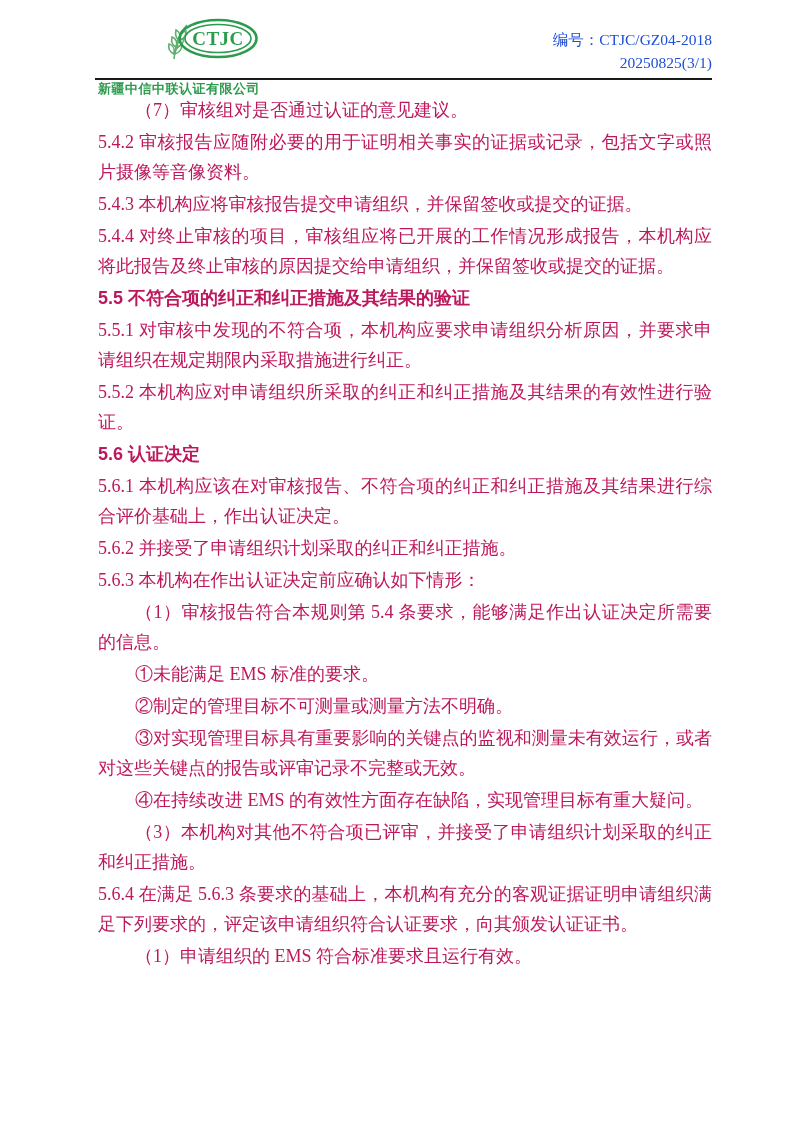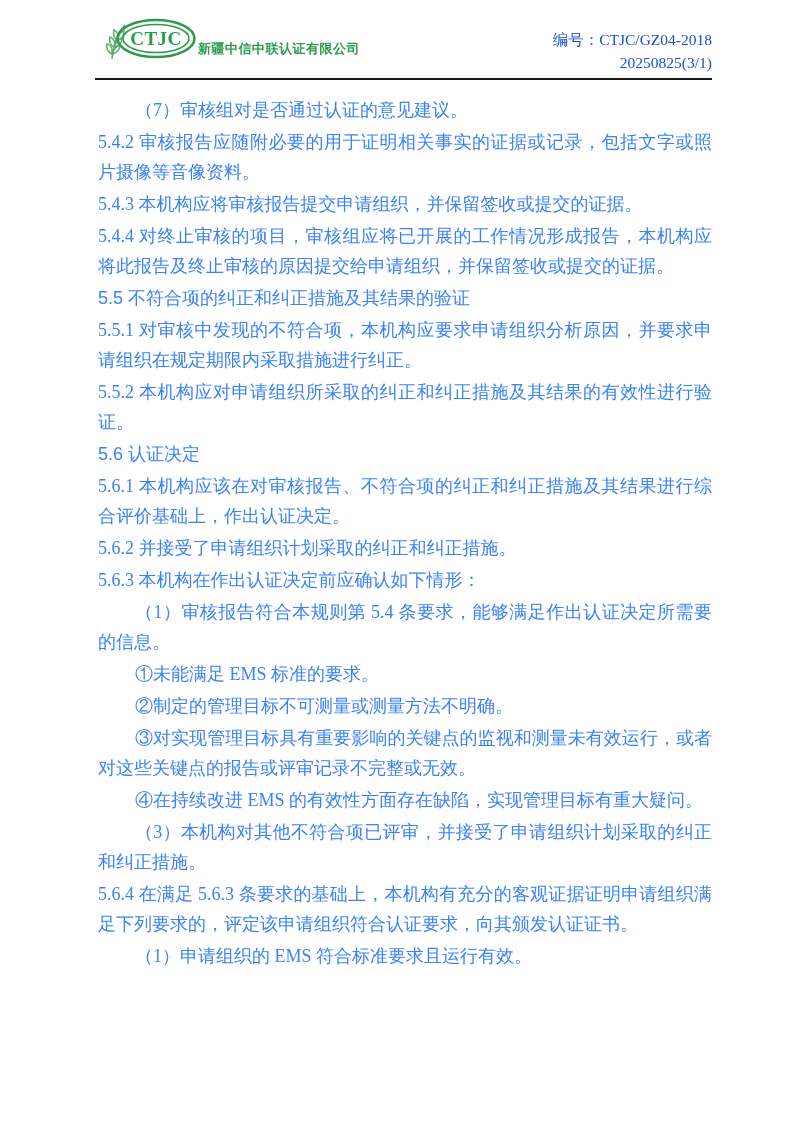--- a/index.html
+++ b/index.html
@@ -20,21 +20,21 @@
   
   .header {
     position: absolute;
     top: 18px;
     left: 98px;
     right: 88px;
     display: flex;
     justify-content: space-between;
     align-items: flex-start;
   }
-  .logo-block { display: flex; align-items: center; }
+  .logo-block { display: flex; flex-direction: column; align-items: flex-end; }
   .logo-svg { display: block; }
   .company-name {
     font-family: "Liberation Sans", "DejaVu Sans", sans-serif;
     font-size: 13px;
     font-weight: bold;
     color: #2c9b4e;
     letter-spacing: 0.5px;
     margin-top: 18px;
     white-space: nowrap;
   }
@@ -57,25 +57,25 @@
   
   .doc-body {
     position: absolute;
     top: 93px;
     left: 98px;
     width: 614px;
     font-size: 18px;
     line-height: 30px;
     text-align: justify;
   }
-  .para { margin: 2px 0; color: #3b82f6; }
+  .para { margin: 2px 0; color: #be185d; }
   .para.indent { text-indent: 37px; }
   .para.heading {
     font-family: "Liberation Sans", "DejaVu Sans", sans-serif;
-    font-weight: normal;
+    font-weight: bold;
     font-size: 18px;
     text-align: left;
   }
   
   .footer {
     position: absolute;
     top: 1036px;
     left: 98px;
     width: 614px;
     display: flex;

